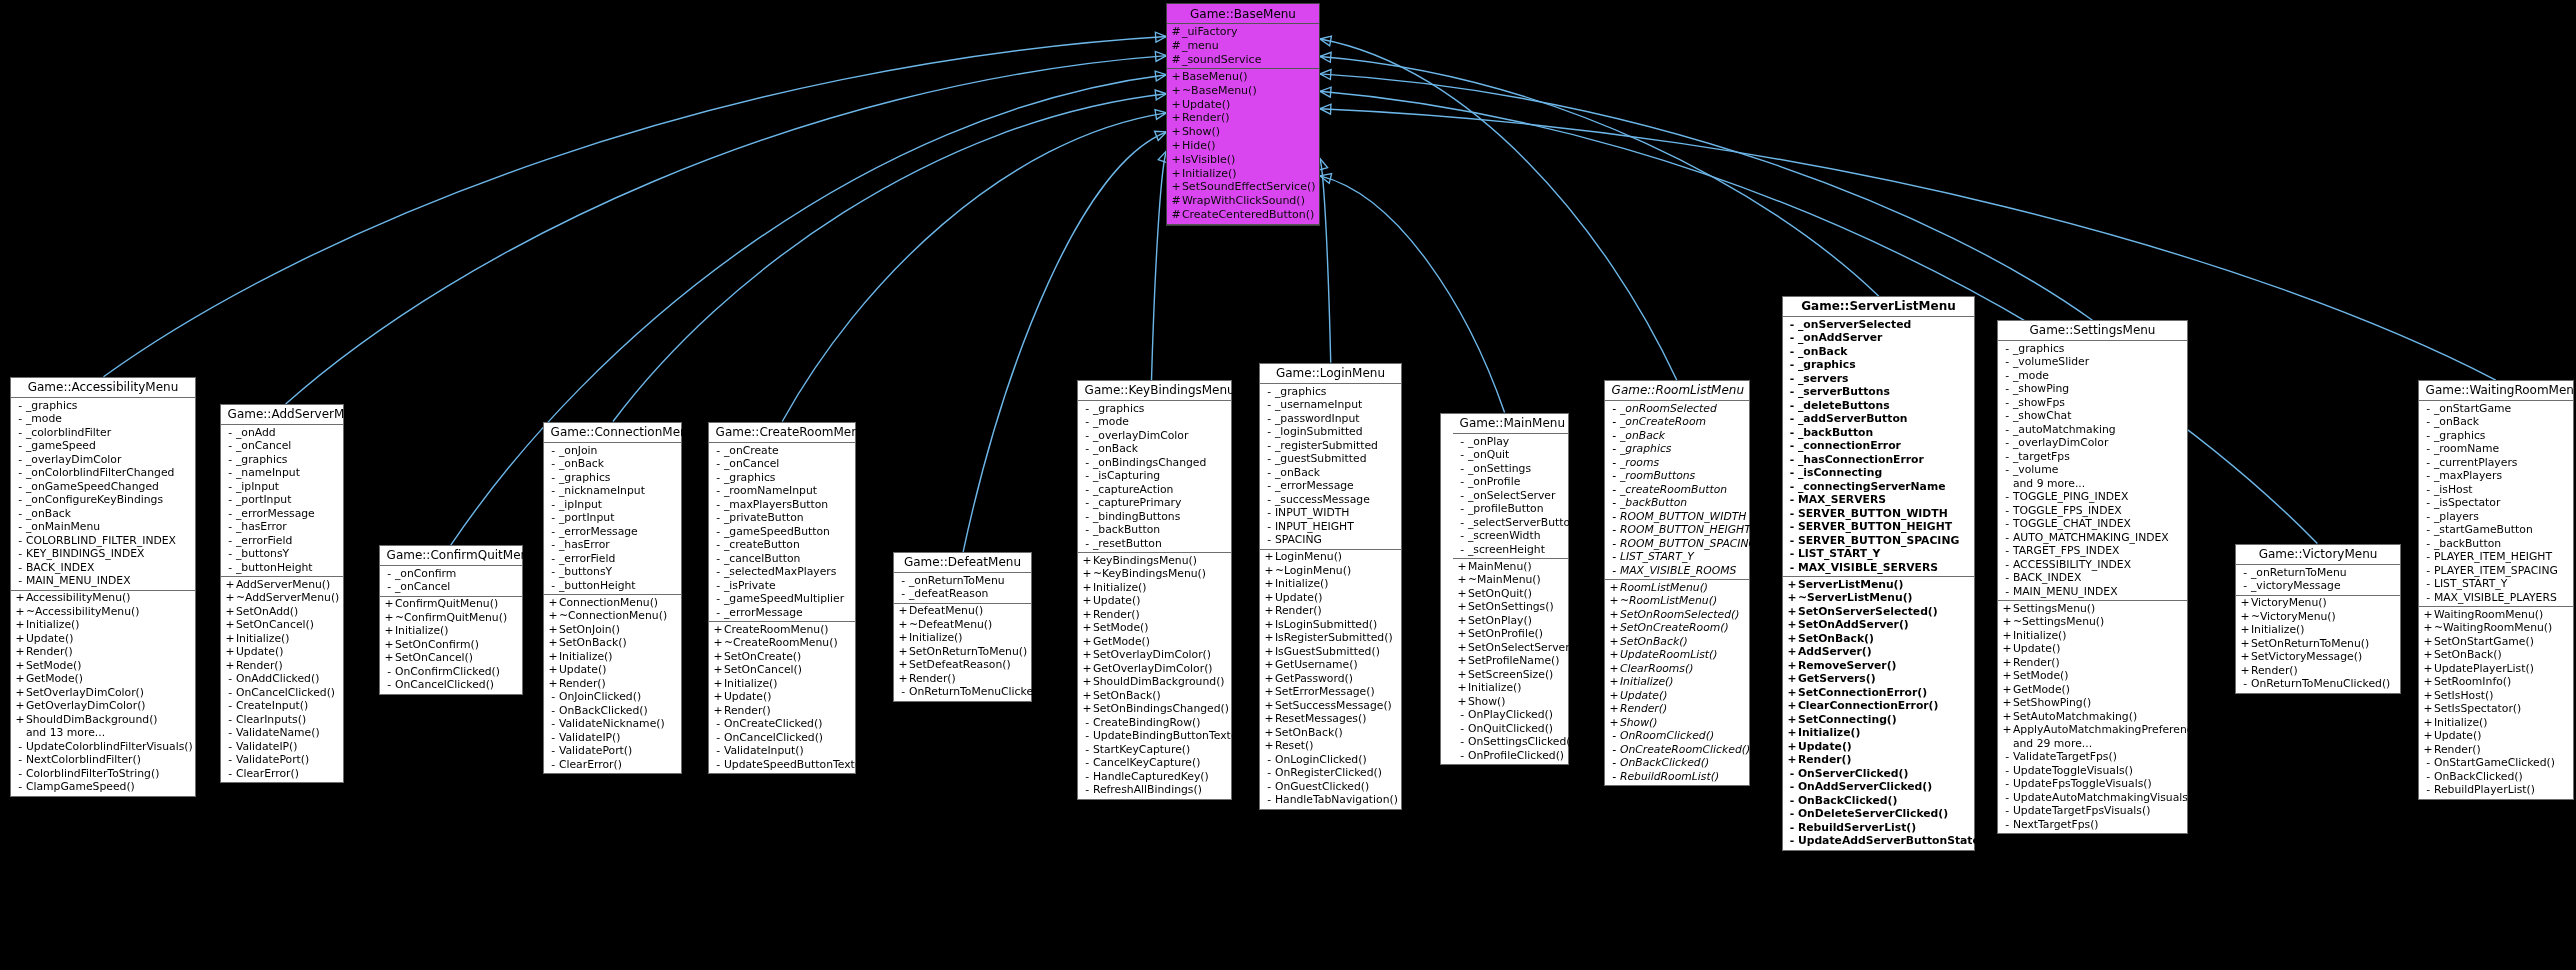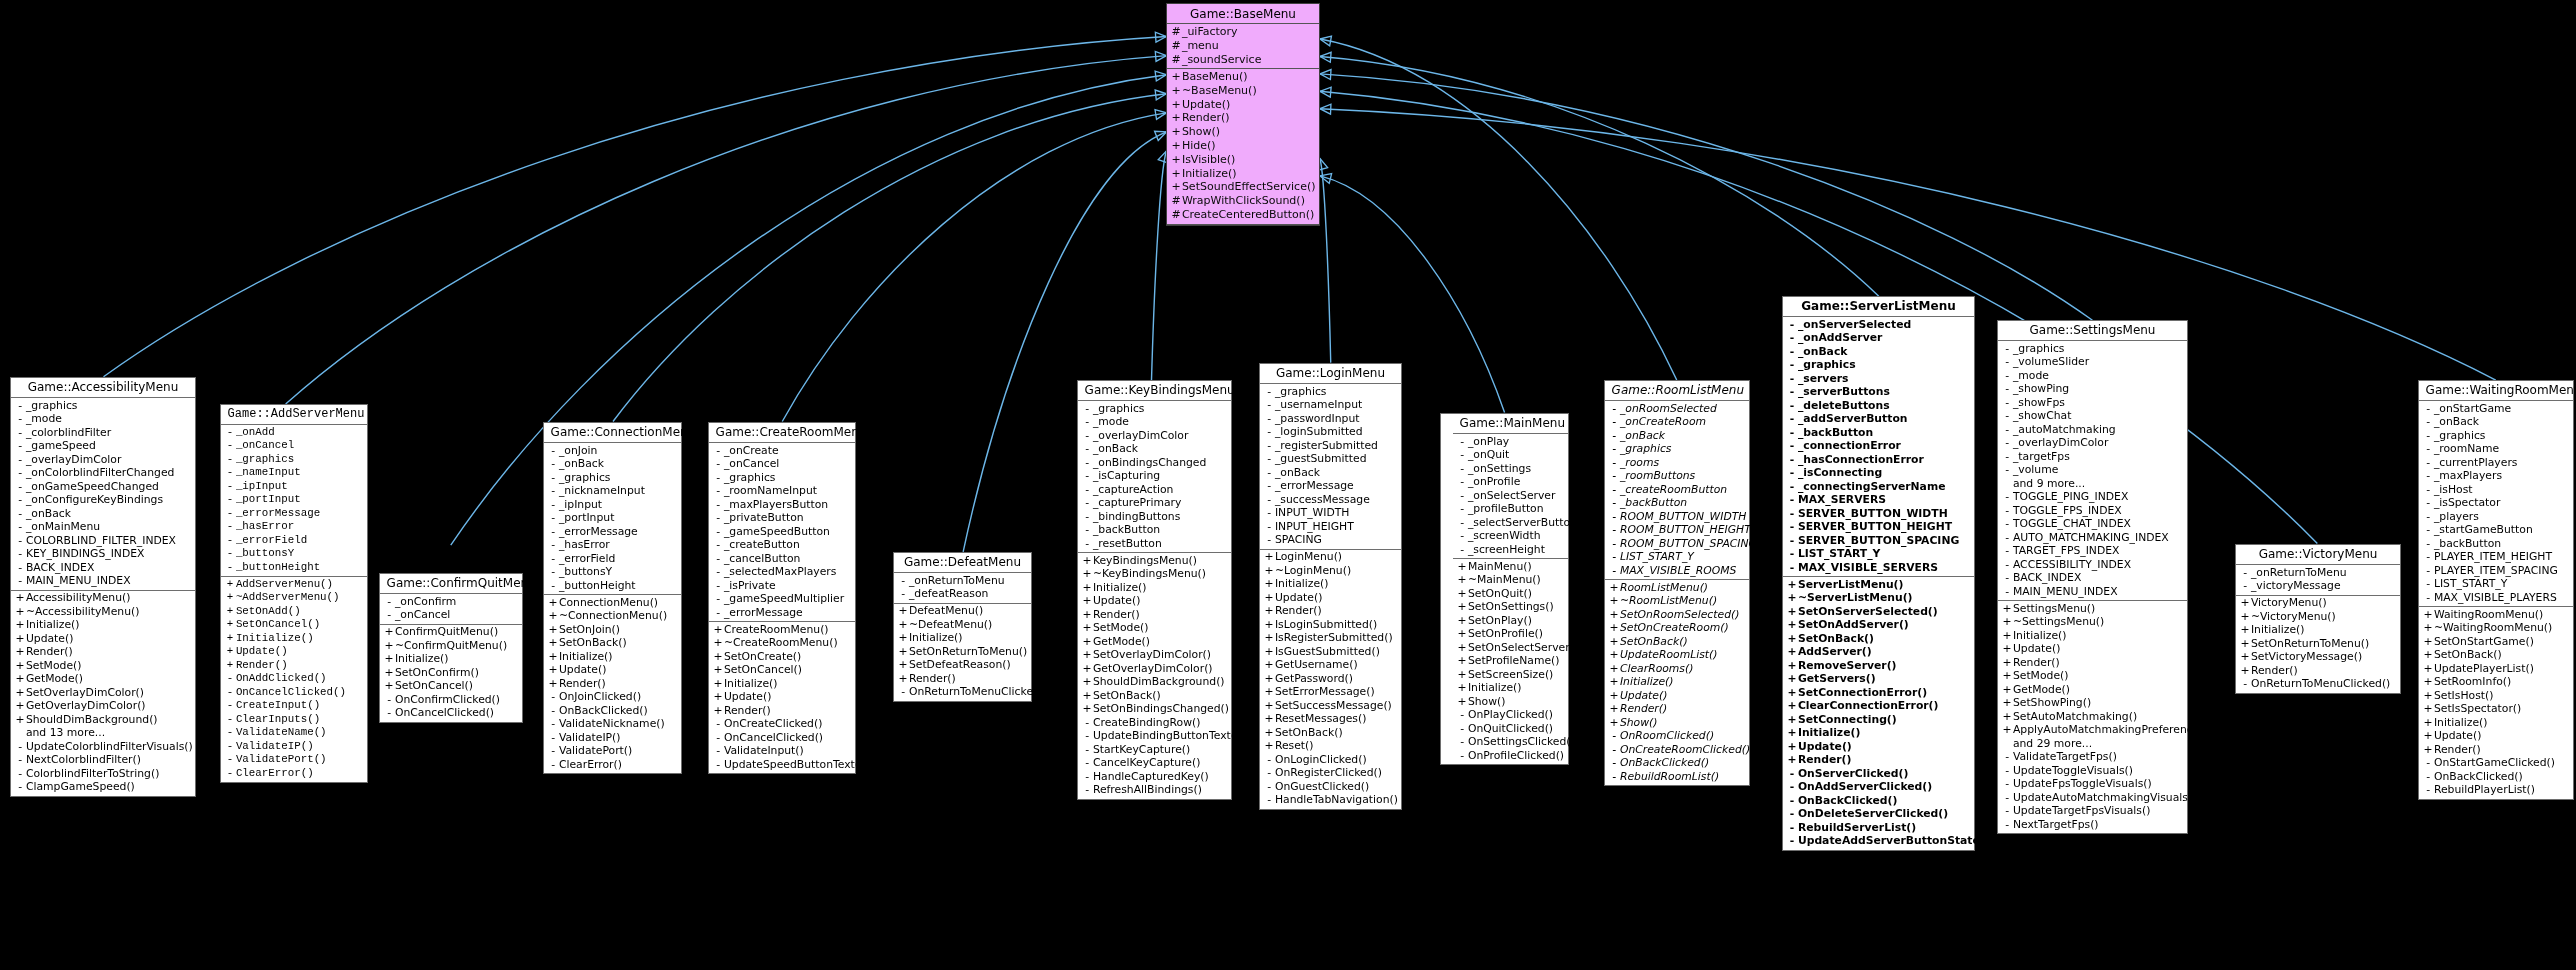--- a/index.html
+++ b/index.html
@@ -2,21 +2,21 @@
 <html style="font-size:13.3px"><head>
 <meta charset="utf-8">
 <style>
   html,body{margin:0;padding:0;background:#000;}
   body{width:2576px;height:970px;position:relative;overflow:hidden;
        font-family:"DejaVu Sans","Liberation Sans",sans-serif;}
   #canvas{position:absolute;left:0;top:0;width:2576px;height:970px;}
   svg.edges{position:absolute;left:0;top:0;width:2576px;height:970px;pointer-events:none;}
 
   .node{position:absolute;background:#fff;border:0.8px solid #6e6e6e;box-sizing:border-box;}
-  .node.base{background:#f0abfc;border:0.8px solid #404040;}
+  .node.base{background:#d946ef;border:0.8px solid #404040;}
 
   .node .title{
     text-align:center;font-size:12px;color:#000;padding:3.3px 6.6px 3.3px 6.6px;
     border-bottom:0.8px solid #6e6e6e;white-space:nowrap;line-height:12.5px;
   }
   .node.base .title{border-bottom:0.8px solid #555;}
   .sect{border-bottom:0.8px solid #6e6e6e;padding:0.8px 0 1.7px 0;}
   .node.base .sect{border-bottom:0.8px solid #555;}
   .sect.last{border-bottom:none;}
   .row{font-size:10.8px;color:#000;line-height:13.5px;white-space:nowrap;
@@ -242,21 +242,21 @@
           <div class="row">
             <span class="vis">-</span>
             <span class="lbl">ColorblindFilterToString()</span>
           </div>
           <div class="row">
             <span class="vis">-</span>
             <span class="lbl">ClampGameSpeed()</span>
           </div>
         </div>
       </div>
-      <div class="node" style="left: 220px; top: 404px; width: 148px; font-family: Liberation Mono, monospace;">
+      <div class="node" style="left: 220px; top: 404px; width: 124px;">
         <div class="title">Game::AddServerMenu</div>
         <div class="sect">
           <div class="row">
             <span class="vis">-</span>
             <span class="lbl">_onAdd</span>
           </div>
           <div class="row">
             <span class="vis">-</span>
             <span class="lbl">_onCancel</span>
           </div>
@@ -353,21 +353,21 @@
           <div class="row">
             <span class="vis">-</span>
             <span class="lbl">ValidatePort()</span>
           </div>
           <div class="row">
             <span class="vis">-</span>
             <span class="lbl">ClearError()</span>
           </div>
         </div>
       </div>
-      <div class="node" style="left: 379px; top: 545px; width: 144px; margin-top: 28px;">
+      <div class="node" style="left: 379px; top: 545px; width: 144px;">
         <div class="title">Game::ConfirmQuitMenu</div>
         <div class="sect">
           <div class="row">
             <span class="vis">-</span>
             <span class="lbl">_onConfirm</span>
           </div>
           <div class="row">
             <span class="vis">-</span>
             <span class="lbl">_onCancel</span>
           </div>

